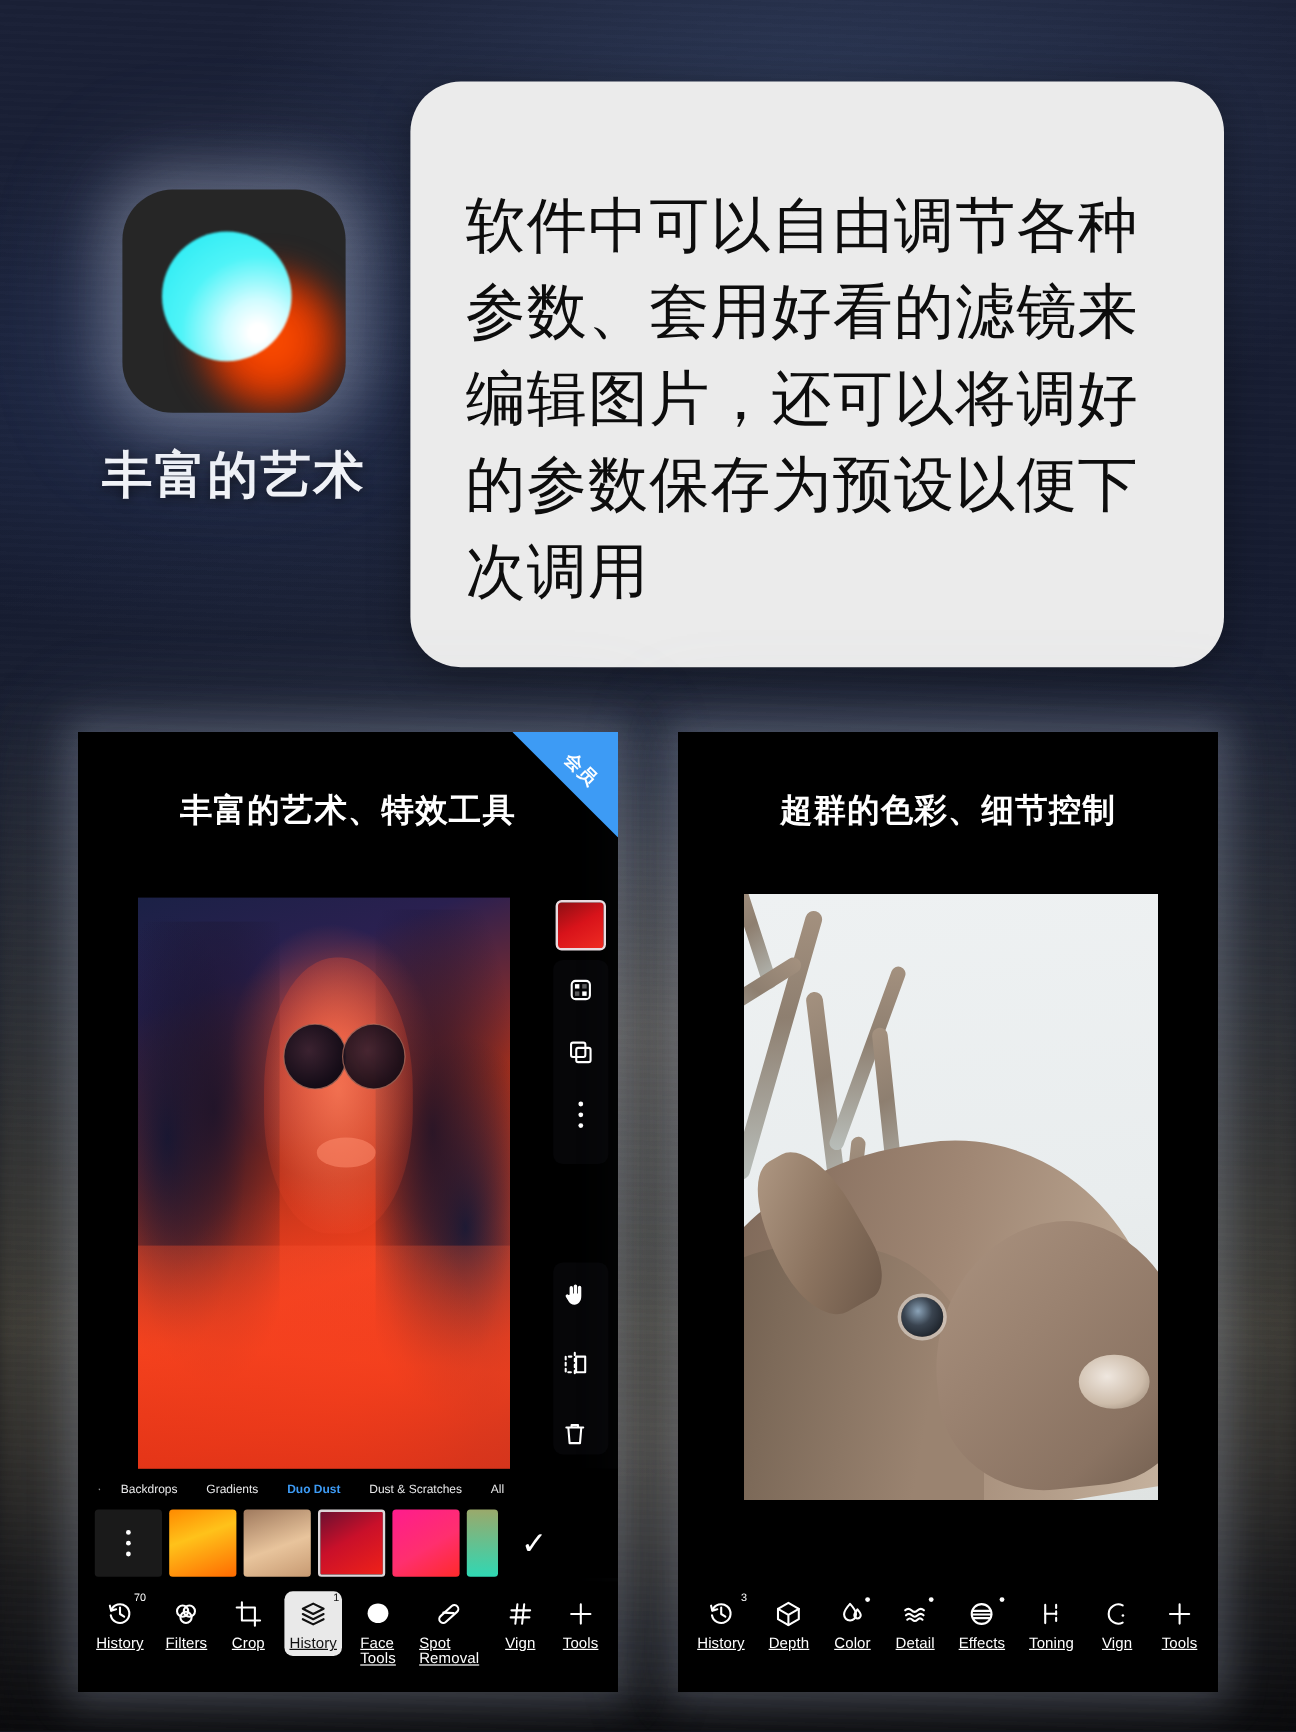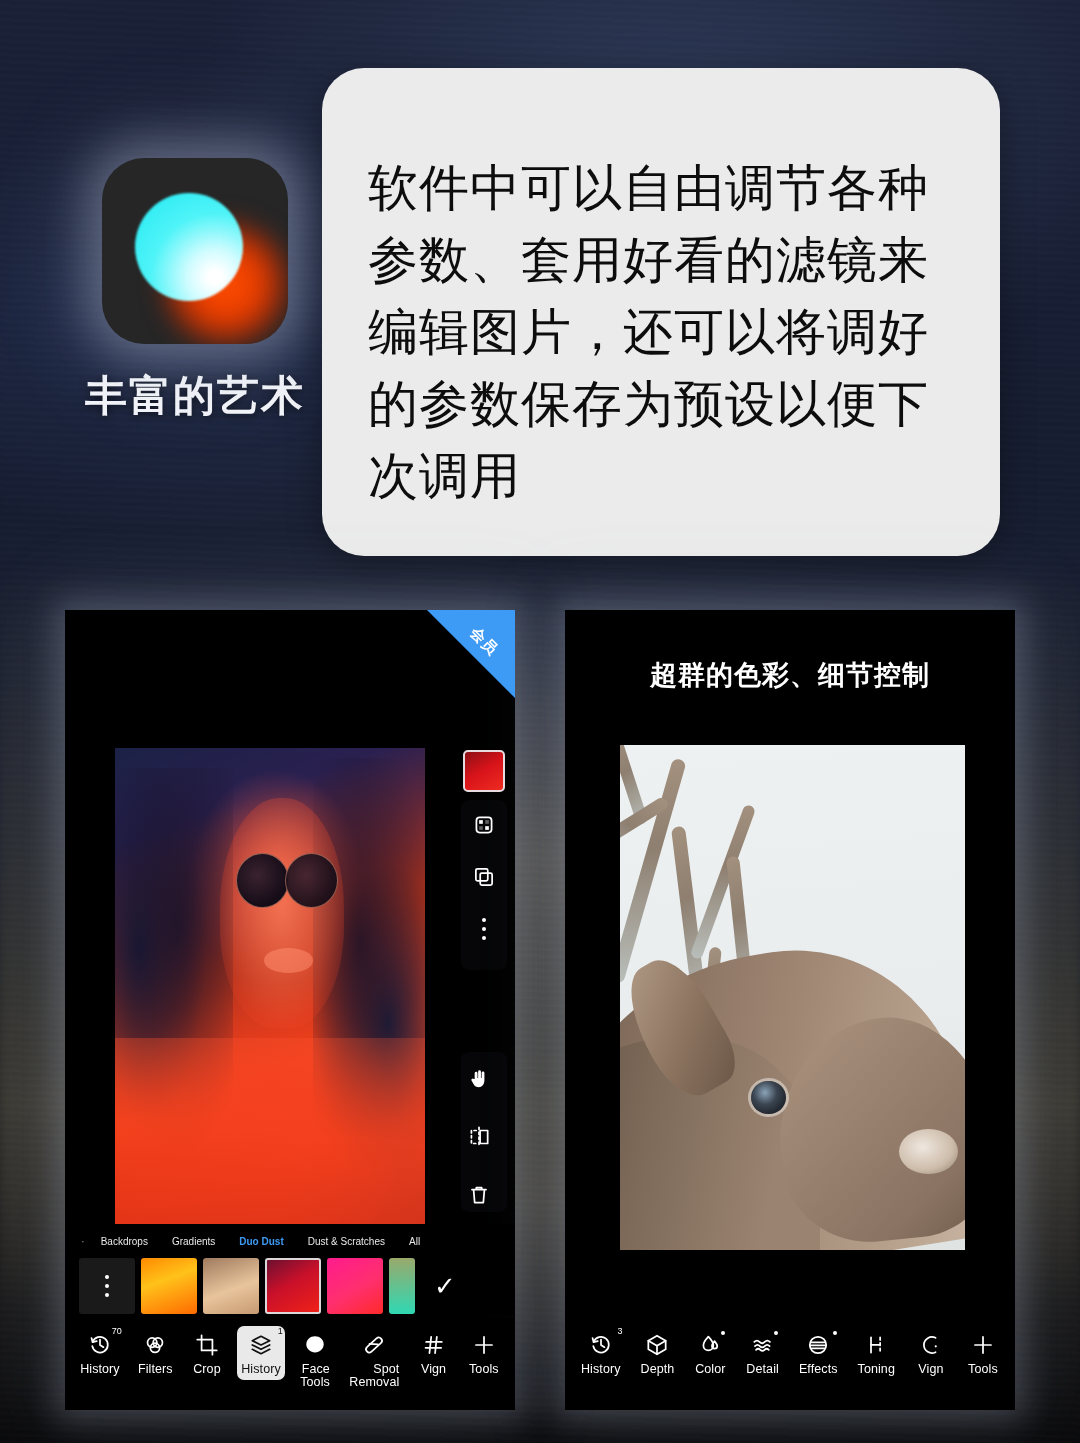--- a/index.html
+++ b/index.html
@@ -57,21 +57,21 @@
     filter: blur(1px);
   }
   .app-name {
     margin-top:24px; text-align:center;
     color:#f2f4f8; font-size:42px; font-weight:bold; letter-spacing:2px;
     text-shadow:0 2px 10px rgba(0,0,0,.65);
   }
 
   
   .bubble {
-    position:absolute; left:322px; top:68px; width:678px; height:488px;
+    position:absolute; left:342px; top:68px; width:678px; height:488px;
     background:#ebebeb; border-radius:42px;
     box-shadow:0 6px 34px rgba(0,0,0,.35);
     padding:84px 48px 0 46px;
   }
   .bubble-text {
     color:#0d0d0d; font-size:50px; line-height:72px;
     font-weight:500; letter-spacing:1px;
     white-space:pre-wrap;
   }
 
@@ -188,21 +188,21 @@
     position:absolute; left:0; right:0; bottom:0; height:92px;
     display:flex; align-items:flex-start; justify-content:space-around;
     padding:8px 6px 0 6px; z-index:6; background:#000;
   }
   .tool {
     position:relative; display:flex; flex-direction:column; align-items:center;
     color:#fff; min-width:40px; padding:6px 4px 4px 4px; border-radius:7px;
   }
   .tool.selected { background:#e9e9e9; color:#111; }
   .tool .tl {
-    font-size:12.5px; margin-top:5px; text-align:right; line-height:13px; letter-spacing:.1px;
+    font-size:12.5px; margin-top:5px; text-align:left; line-height:13px; letter-spacing:.1px;text-decoration:underline;
   }
   .tool .badge {
     position:absolute; top:0px; right:2px; font-size:9px; color:#fff;
   }
   .tool.selected .badge { color:#111; }
   .tool .dot {
     position:absolute; top:5px; right:5px; width:4px; height:4px; border-radius:50%; background:#fff;
   }
   .ic { width:26px; height:26px; display:block; }
   .ic path, .ic circle, .ic rect, .ic line, .ic polyline, .ic polygon {
@@ -276,20 +276,21 @@
 
 <div class="bubble">
   <div class="bubble-text">软件中可以自由调节各种参数、套用好看的滤镜来编辑图片，还可以将调好的参数保存为预设以便下次调用</div>
 </div>
 
 <div class="card left">
   <div class="ribbon">
     <div class="ribbon-tri"></div>
     <div class="ribbon-label">会员</div>
   </div>
+  <div class="card-title">丰富的艺术、特效工具</div>
 
   <div class="photo-l">
     <div class="hair-l"></div>
     <div class="hair-r"></div>
     <div class="face"></div>
     <div class="glasses">
       <div class="lens a"></div>
       <div class="lens b"></div>
     </div>
     <div class="lips"></div>

